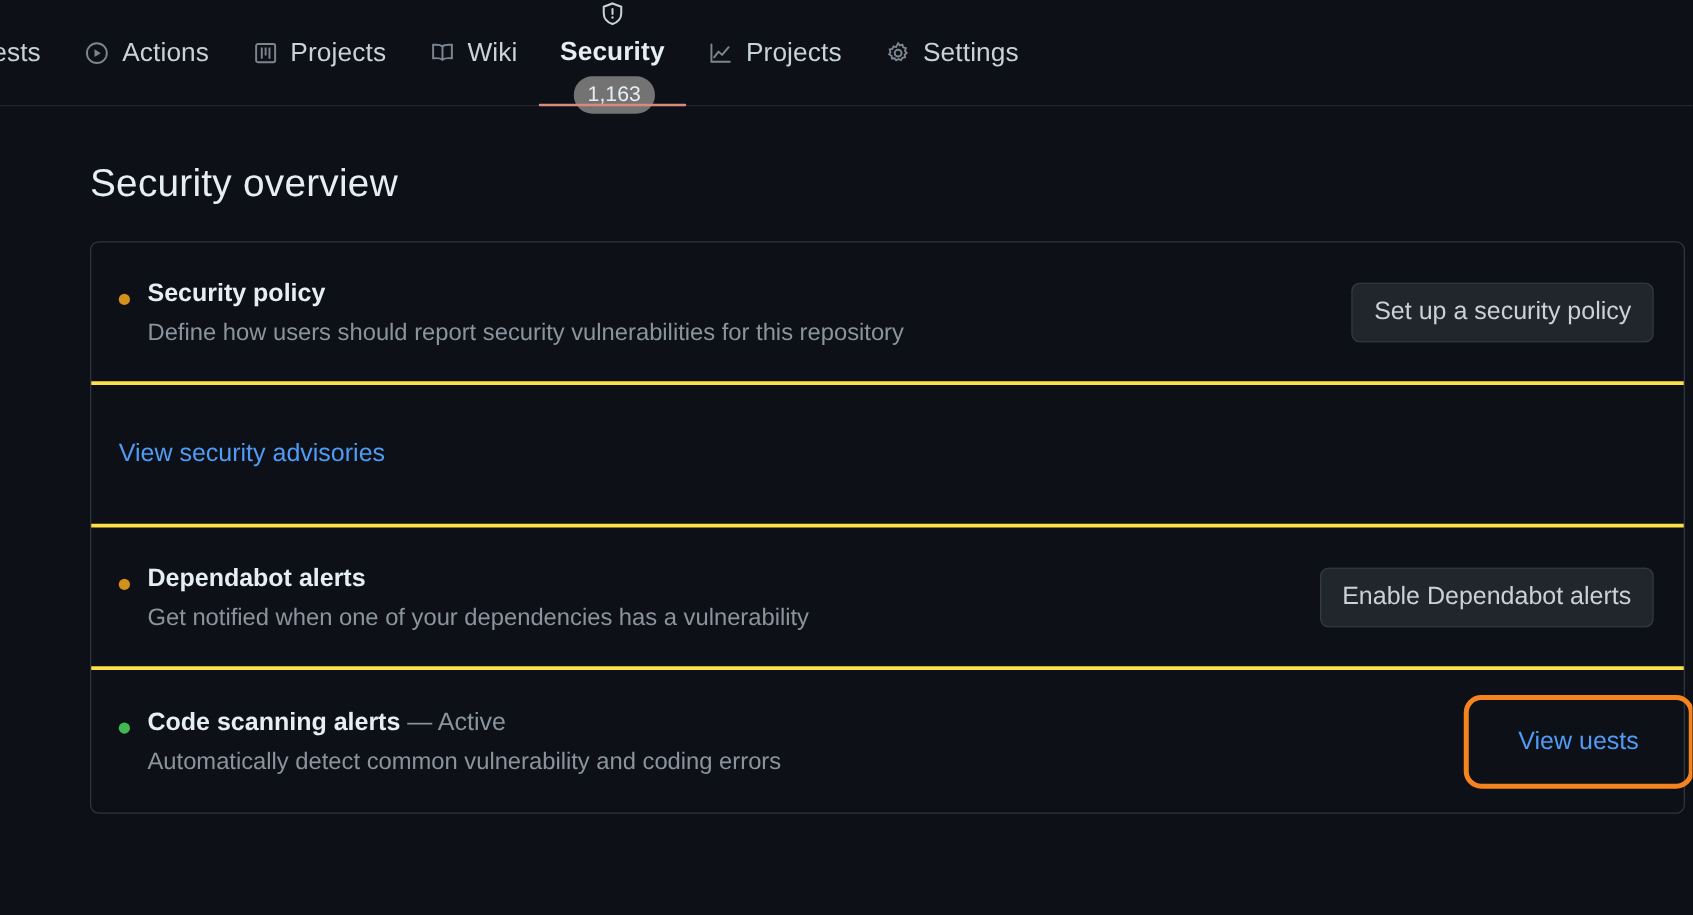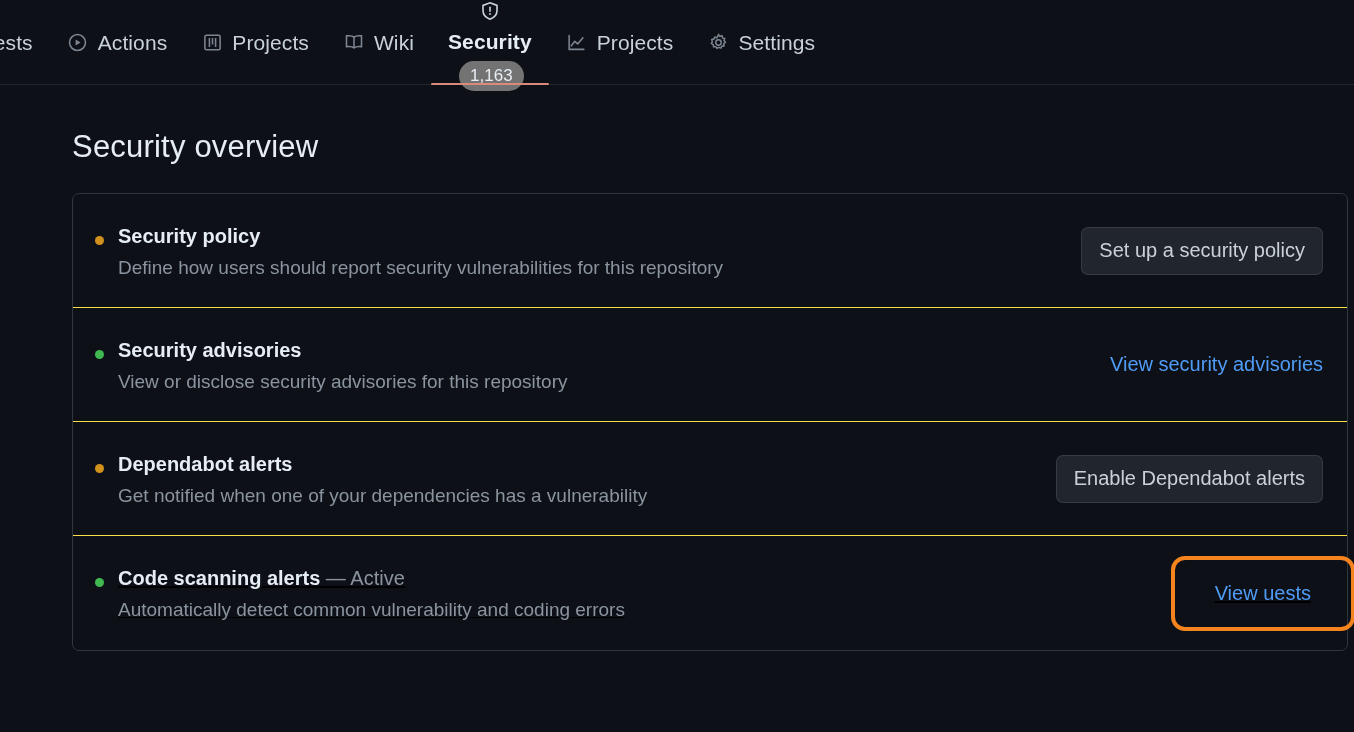--- a/index.html
+++ b/index.html
@@ -91,24 +91,24 @@
     border: 1px solid #30363d;
     border-radius: 7px;
     background: #0d1117;
     overflow: visible;
   }
   .ov-row {
     display: flex;
     align-items: center;
     justify-content: space-between;
     padding: 22px 24px 22px 22px;
-    border-bottom: 1px solid #fde047;
+    border-bottom: 3px solid #fde047;
     min-height: 114px;
   }
-  .ov-row:last-child { border-bottom: none; text-decoration: underline; }
+  .ov-row:last-child { border-bottom: none; }
 
   .ov-left { display: flex; align-items: flex-start; gap: 14px; padding-top: 2px; }
   .ov-dot {
     width: 9px; height: 9px;
     border-radius: 50%;
     margin-top: 13px;
     flex: none;
   }
   .ov-dot.orange { background: #d2901c; }
   .ov-dot.green  { background: #3fb950; }
@@ -260,29 +260,20 @@
           </div>
           <div class="ov-desc">Define how users should report security vulnerabilities for this repository</div>
         </div>
       </div>
       <div class="ov-right">
         <button class="btn">Set up a security policy</button>
       </div>
     </div>
 
     <div class="ov-row">
-      <div class="ov-left">
-        <span class="ov-dot green"></span>
-        <div class="ov-text">
-          <div class="ov-title">
-            <span>Security advisories</span>
-          </div>
-          <div class="ov-desc">View or disclose security advisories for this repository</div>
-        </div>
-      </div>
       <div class="ov-right">
         <a class="link">View security advisories</a>
       </div>
     </div>
 
     <div class="ov-row">
       <div class="ov-left">
         <span class="ov-dot orange"></span>
         <div class="ov-text">
           <div class="ov-title">

